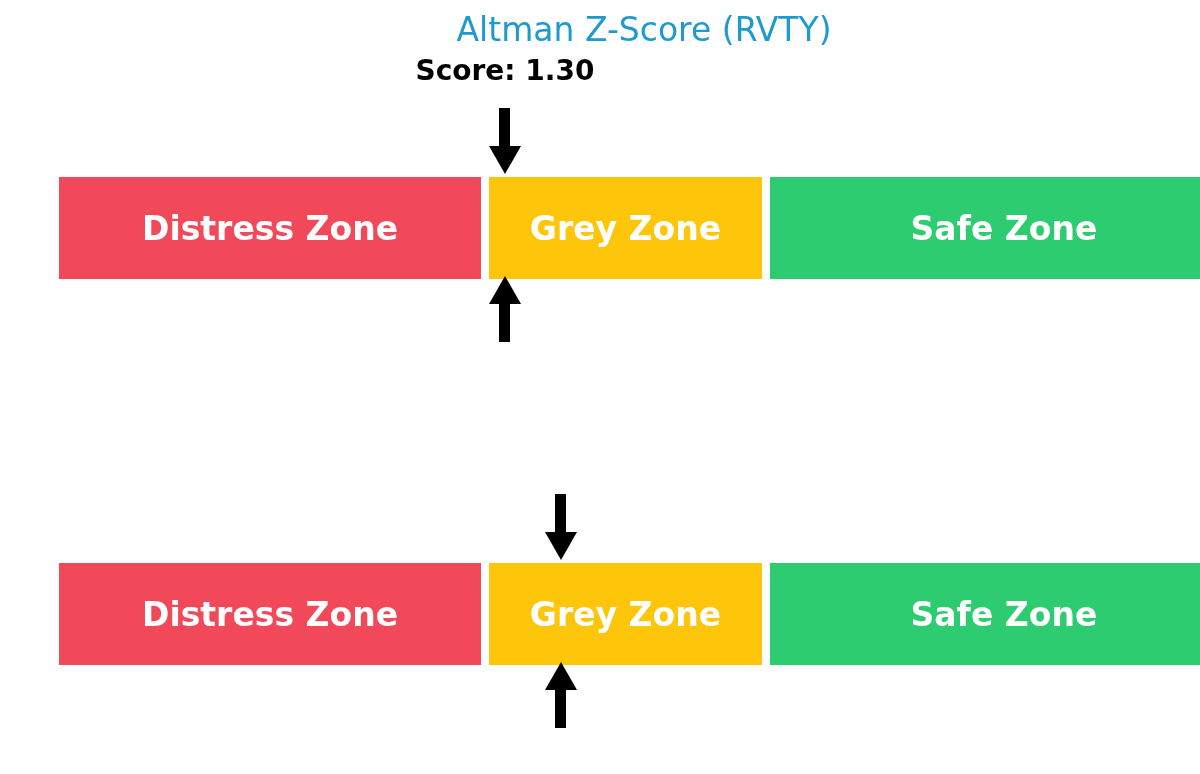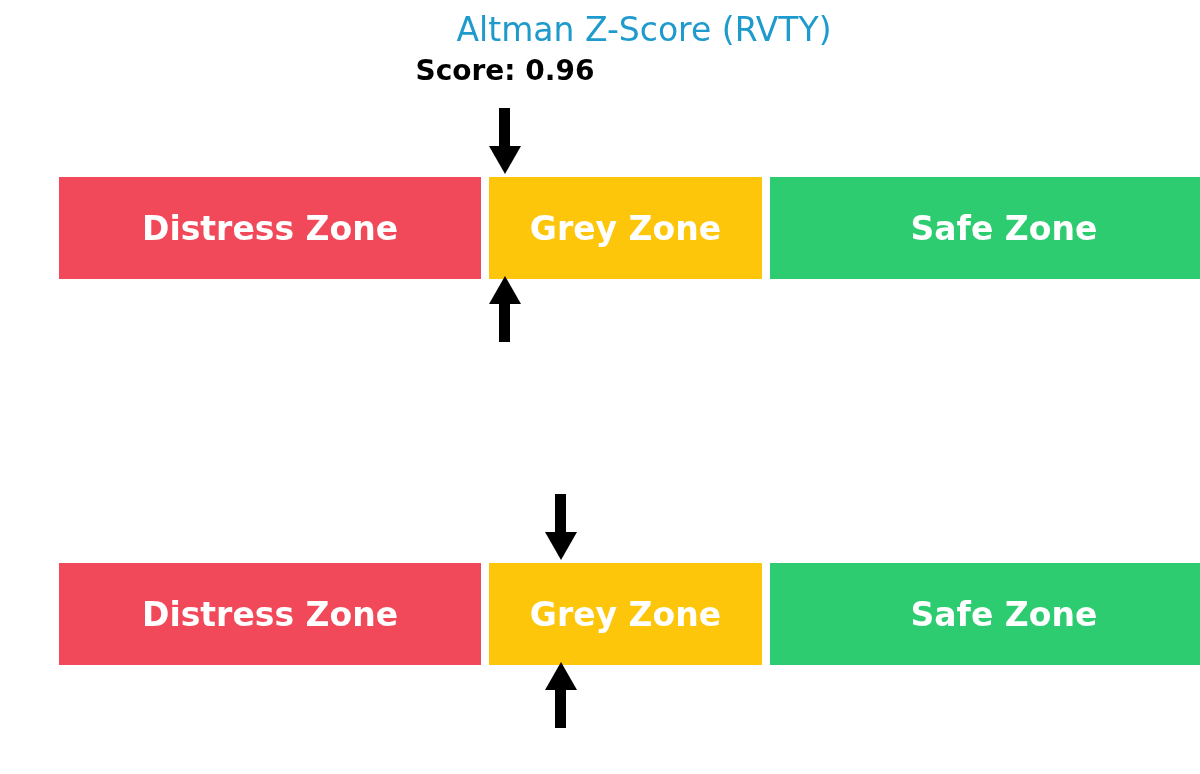--- a/index.html
+++ b/index.html
@@ -74,21 +74,21 @@
     border-bottom: 28px solid #000000;
   }
 </style>
 </head>
 <body>
 
 <div class="canvas">
 
   <section class="gauge g0">
     <div class="chart-title" style="color: rgb(31, 154, 205);">Altman Z-Score (RVTY)</div>
-    <div class="score-label" style="left: 460.974px;">Score: 0.96</div>
+    <div class="score-label" style="left: 460.974px;">Score: 1.30</div>
     <div class="arrow arrow-down" style="left: 460.974px;">
       <div class="shaft"></div>
       <div class="head-down"></div>
     </div>
     <div class="zone-bar">
       <div class="zone" style="background: rgb(241, 73, 90); flex: 0 0 36.1%;">
         <span>Distress Zone</span>
       </div>
       <div class="zone" style="background: rgb(253, 198, 10); flex: 0 0 23.35%;">
         <span>Grey Zone</span>

